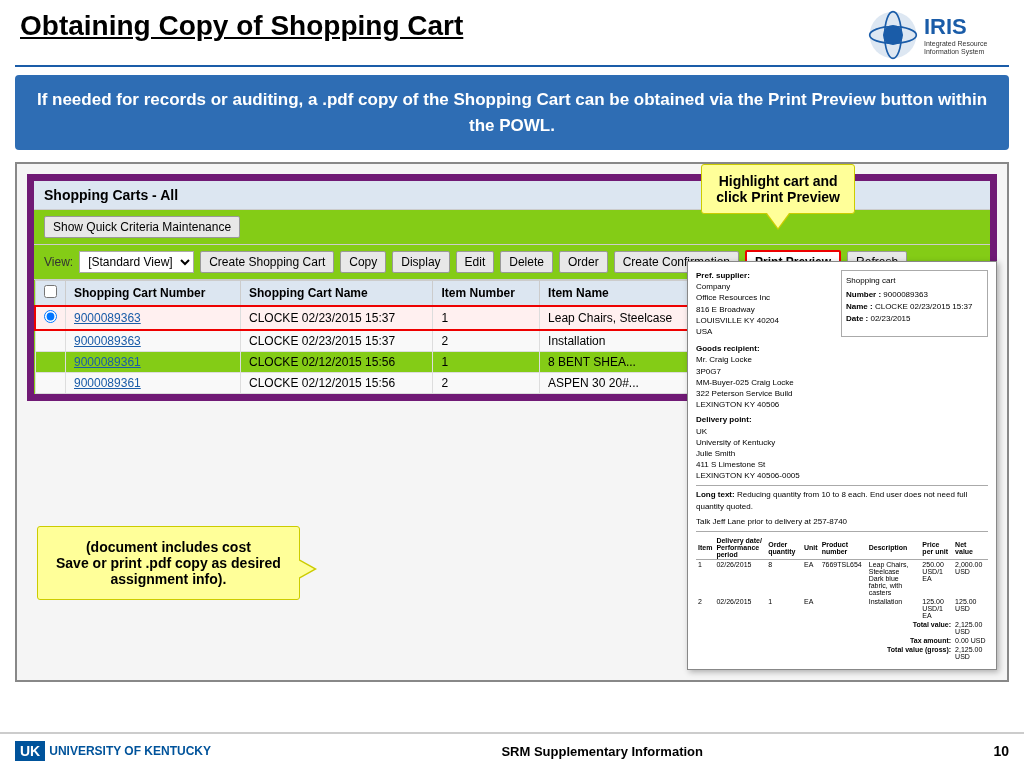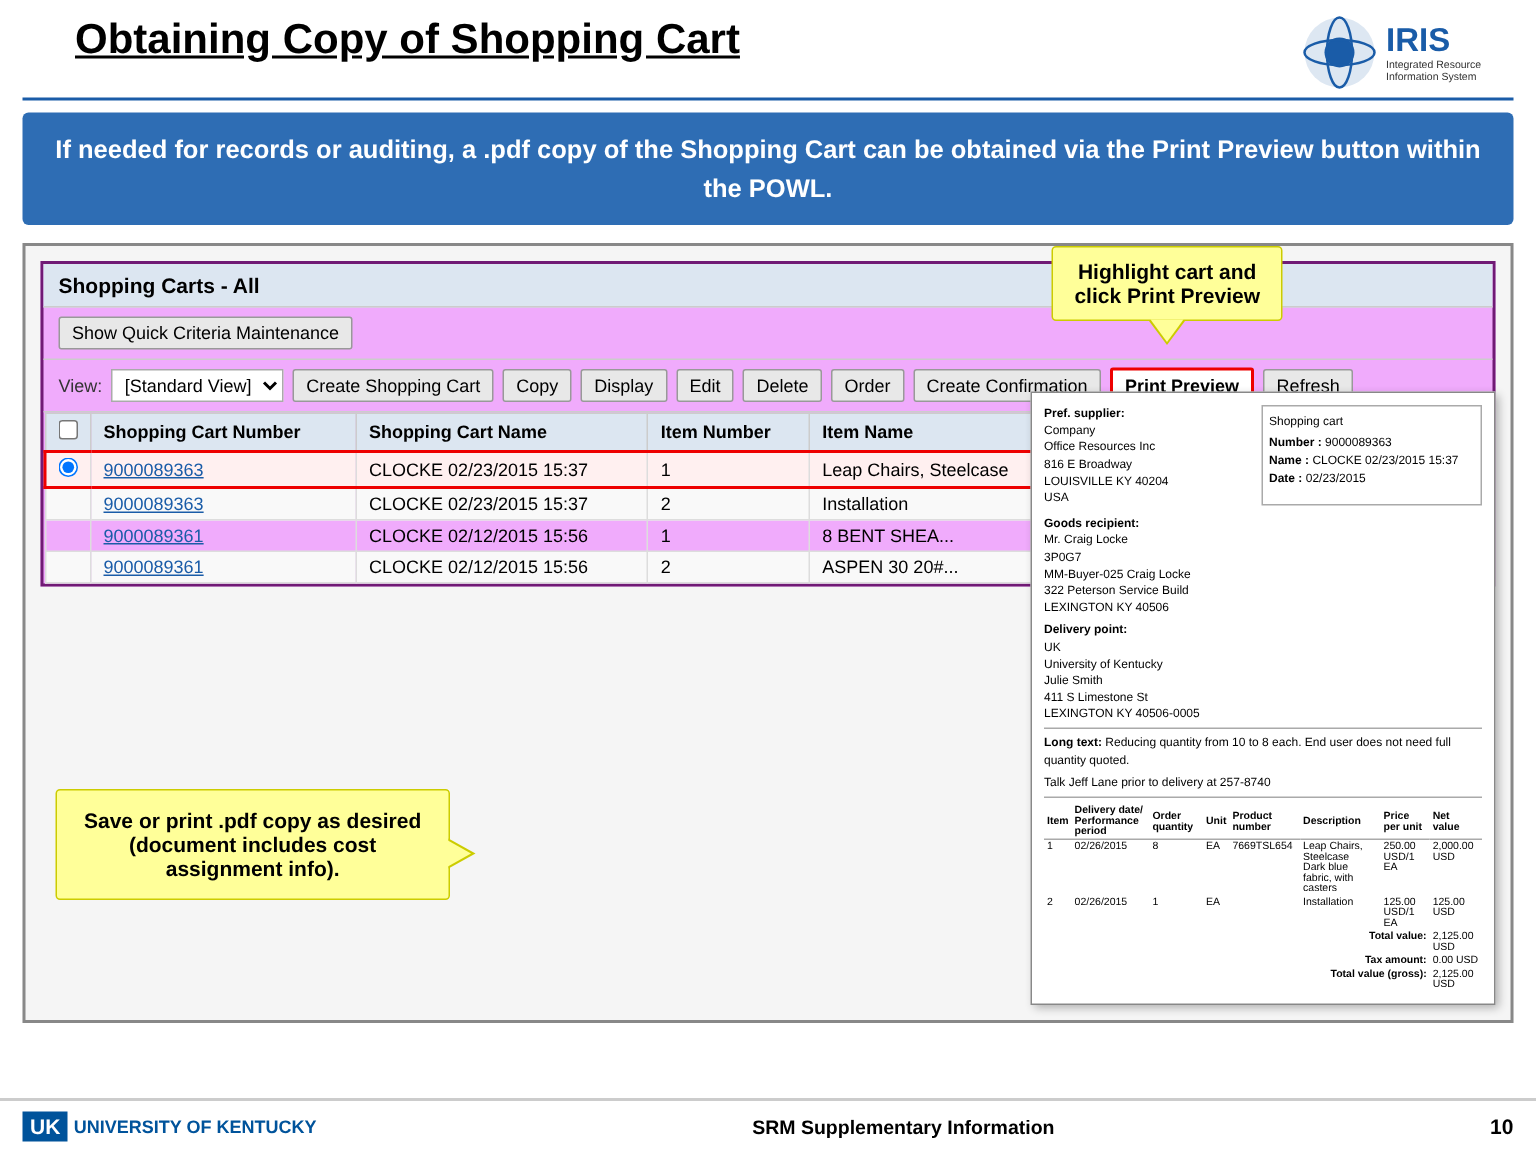--- a/index.html
+++ b/index.html
@@ -11,21 +11,20 @@
       overflow: hidden;
       position: relative;
     }
 
     
     .page-header {
       padding: 10px 20px 5px 20px;
       display: flex;
       justify-content: space-between;
       align-items: flex-start;
-      margin-left: 30px;
     }
     .page-title {
       font-size: 28px;
       font-weight: bold;
       text-decoration: underline;
       color: #000;
     }
     .iris-logo {
       display: flex;
       align-items: center;
@@ -55,22 +54,22 @@
     .main-content {
       margin: 12px 15px;
       border: 2px solid #888;
       background: #f5f5f5;
       position: relative;
       padding: 10px;
     }
 
     
     .sc-panel {
-      background: #f0abfc;
-      border: 2px solid #701a75;
+      background: #84cc16;
+      border: 7px solid #701a75;
     }
     .sc-panel-header {
       background: #dce6f1;
       padding: 6px 10px;
       font-size: 14px;
       font-weight: bold;
       color: #000;
       border-bottom: 1px solid #ccc;
     }
     .sc-criteria-bar {
@@ -408,22 +407,22 @@
           <td>ASPEN 30 20#...</td>
           <td></td>
           <td>...15 15:59:24</td>
         </tr>
       </tbody>
     </table>
   </div>
 
   <div style="position:absolute; bottom:80px; left:20px; z-index:10;">
     <div style="background:#ffff99; border:1px solid #cccc00; padding:12px 18px; font-size:14px; font-weight:bold; text-align:center; border-radius:3px; max-width:280px; position:relative;">
+      <div>(document includes cost</div>
       <div>Save or print .pdf copy as desired</div>
-      <div>(document includes cost</div>
       <div>assignment info).</div>
 
       <div style="position:absolute; right:-18px; bottom:20px; width:0; height:0; border-top:10px solid transparent; border-bottom:10px solid transparent; border-left:18px solid #cccc00;"></div>
       <div style="position:absolute; right:-15px; bottom:21px; width:0; height:0; border-top:9px solid transparent; border-bottom:9px solid transparent; border-left:16px solid #ffff99;"></div>
     </div>
   </div>
 
   <div class="print-preview-overlay">
     <div class="pp-header-row">
       <div class="pp-supplier-info">

